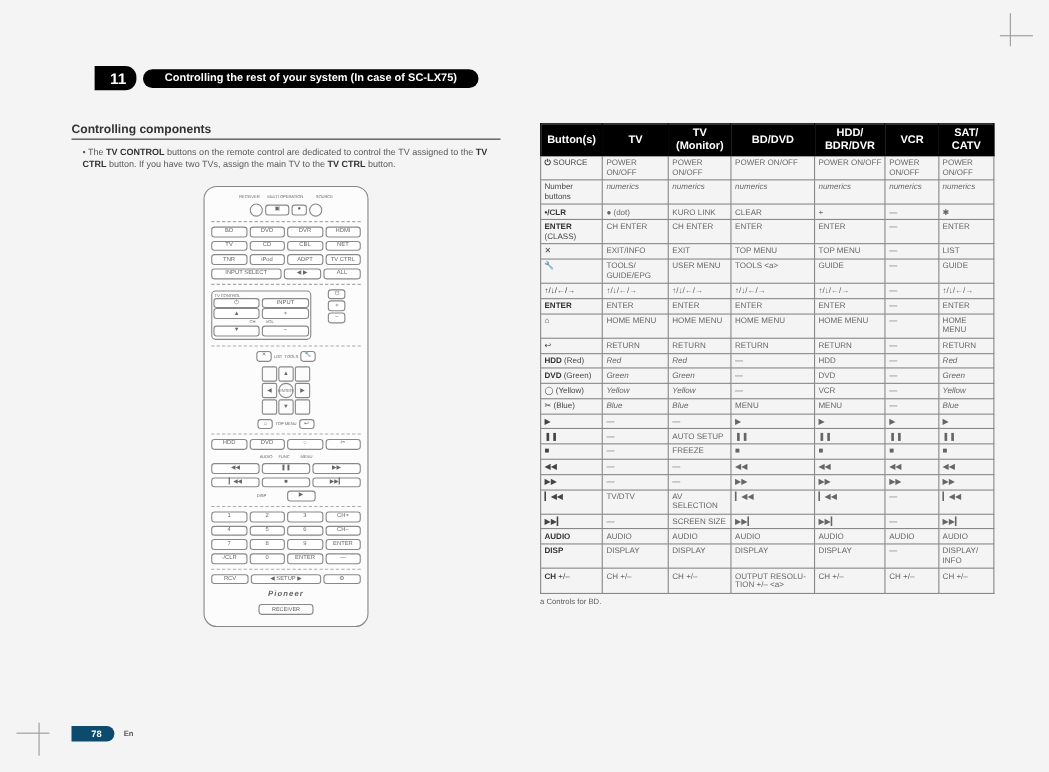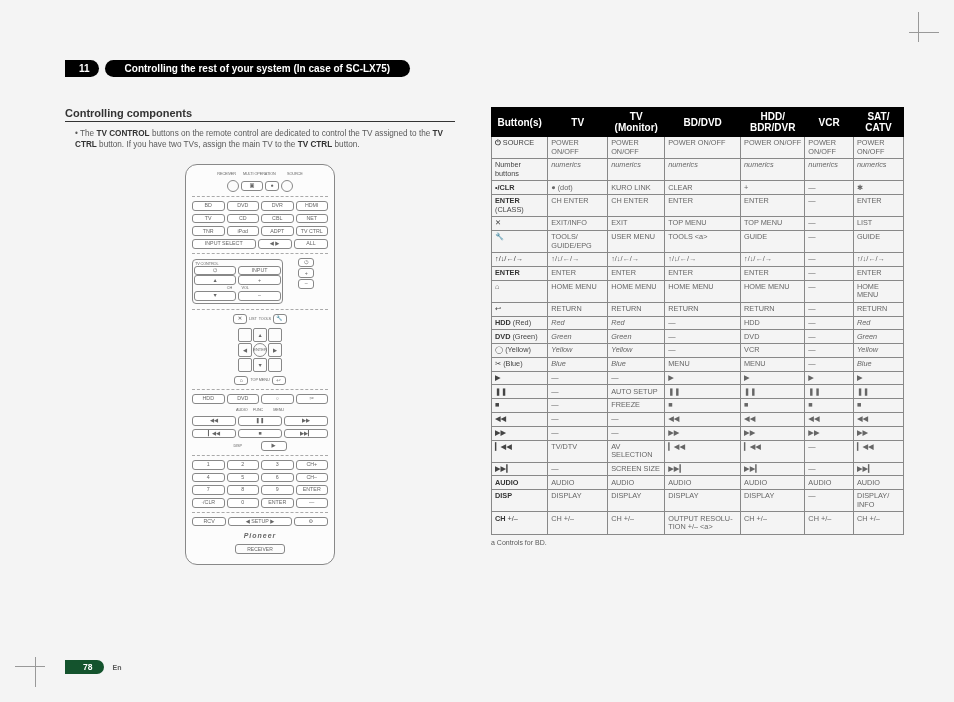--- a/index.html
+++ b/index.html
@@ -9,22 +9,23 @@
     color: #5a5a5a;
     font-size: 8.2px;
     width: 954px;
     height: 702px;
     position: relative;
     padding: 60px 50px 30px 65px;
   }
   .chapter-bar { display: flex; align-items: center; margin-bottom: 30px; }
   .chapter-num {
     background: #000; color: #fff; font-weight: bold;
-    padding: 3px 9px 3px 14px; font-size: 10px;
+    padding: 3px 9px 3px 14px; font-size: 14px;
     border-radius: 0 10px 10px 0;
+    margin-left: 21px;
   }
   .chapter-title {
     background: #000; color: #fff; font-weight: bold;
     padding: 3px 20px; font-size: 10px; margin-left: 6px;
     border-radius: 10px;
   }
   .columns { display: flex; gap: 36px; }
   .col-left { flex: 0 0 390px; }
   .col-right { flex: 1; }
   h2 { font-size: 11px; font-weight: bold; color: #333; border-bottom: 1.5px solid #333; padding-bottom: 2px; margin-bottom: 6px; }
@@ -75,21 +76,21 @@
   }
   table.func td.rowhead { color: #444; }
   table.func td .bold { font-weight: bold; color: #333; }
   table.func td em, table.func td i { font-style: italic; }
   .footnote { font-size: 7px; margin-top: 4px; }
 
   .page-footer {
     position: absolute; left: 65px; bottom: 28px;
     display: flex; align-items: center; gap: 8px;
   }
-  .page-num { background: #14532d; color: #fff; padding: 2px 12px 2px 18px; font-size: 8.5px; font-weight: bold; border-radius: 0 8px 8px 0;}
+  .page-num { background: #0c4a6e; color: #fff; padding: 2px 12px 2px 18px; font-size: 8.5px; font-weight: bold; border-radius: 0 8px 8px 0;}
   .page-lang { font-size: 7px; font-weight: bold; }
 
   .crop { position: absolute; width: 42px; height: 42px; }
   .crop::before, .crop::after { content:""; position:absolute; background:#999; }
   .crop-bl { left: 15px; bottom: 15px; }
   .crop-bl::before { left:0; bottom:20px; width:30px; height:1.2px; }
   .crop-bl::after  { left:20px; bottom:0; width:1.2px; height:30px; }
   .crop-tr { right: 15px; top: 12px; }
   .crop-tr::before { right:0; top:20px; width:30px; height:1.2px; }
   .crop-tr::after  { right:20px; top:0; width:1.2px; height:30px; }

